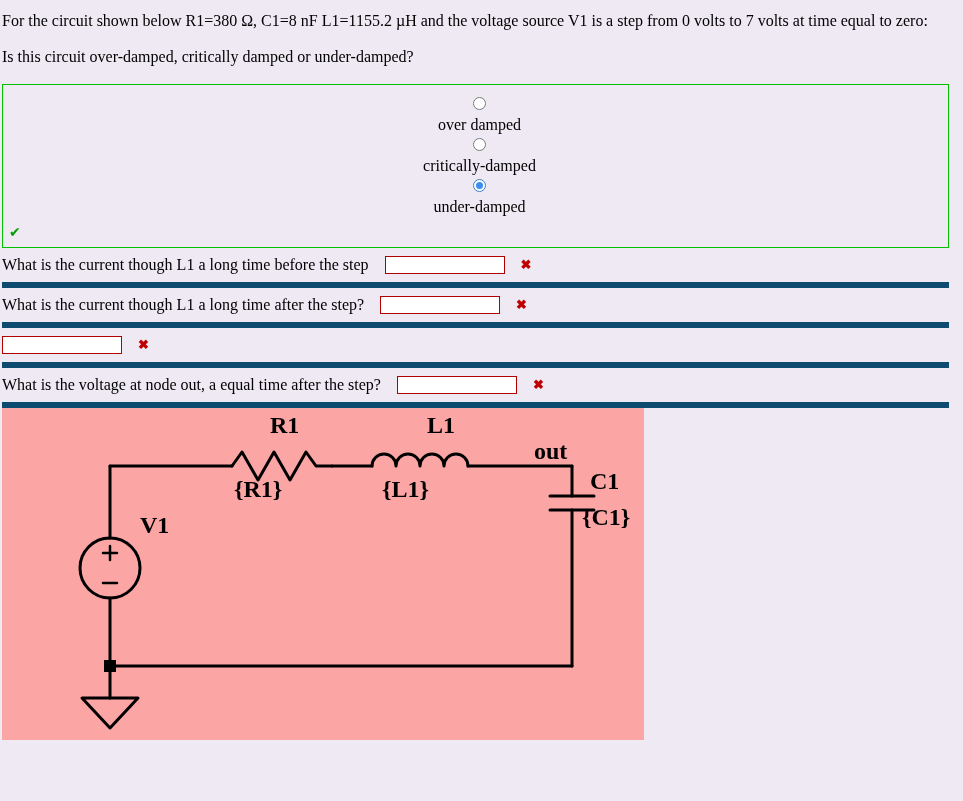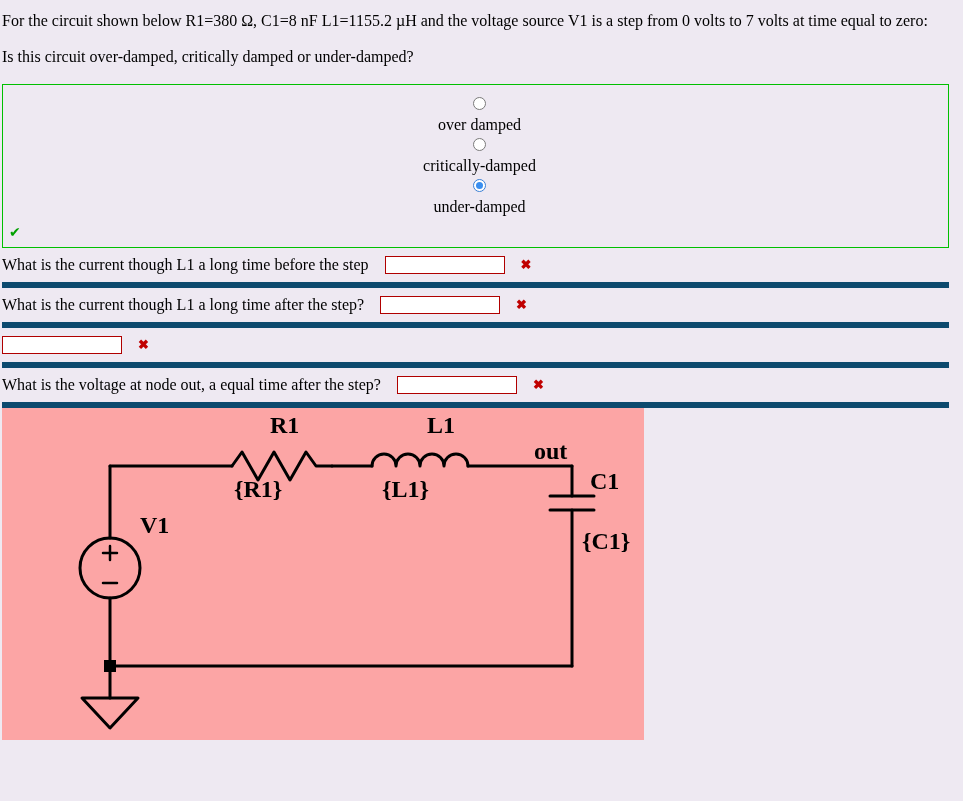--- a/index.html
+++ b/index.html
@@ -196,16 +196,16 @@
         <path d="M 80 290 L 136 290 L 108 320 Z"></path>
       </g>
     </svg>
 
     <div class="circuit-label" style="left:268px; top:4px;">R1</div>
     <div class="circuit-label" style="left:232px; top:68px;">{R1}</div>
     <div class="circuit-label" style="left:425px; top:4px;">L1</div>
     <div class="circuit-label" style="left:380px; top:68px;text-align:right;">{L1}</div>
     <div class="circuit-label" style="left:500px; top:30px;margin-left:32px;">out</div>
     <div class="circuit-label" style="left:588px; top:48px;margin-top:12px;">C1</div>
-    <div class="circuit-label" style="left:580px; top:120px;">{C1}</div>
+    <div class="circuit-label" style="left:580px; top:96px;">{C1}</div>
     <div class="circuit-label" style="left:138px; top:104px;">V1</div>
   </div>
 </div>
 
 </body></html>

